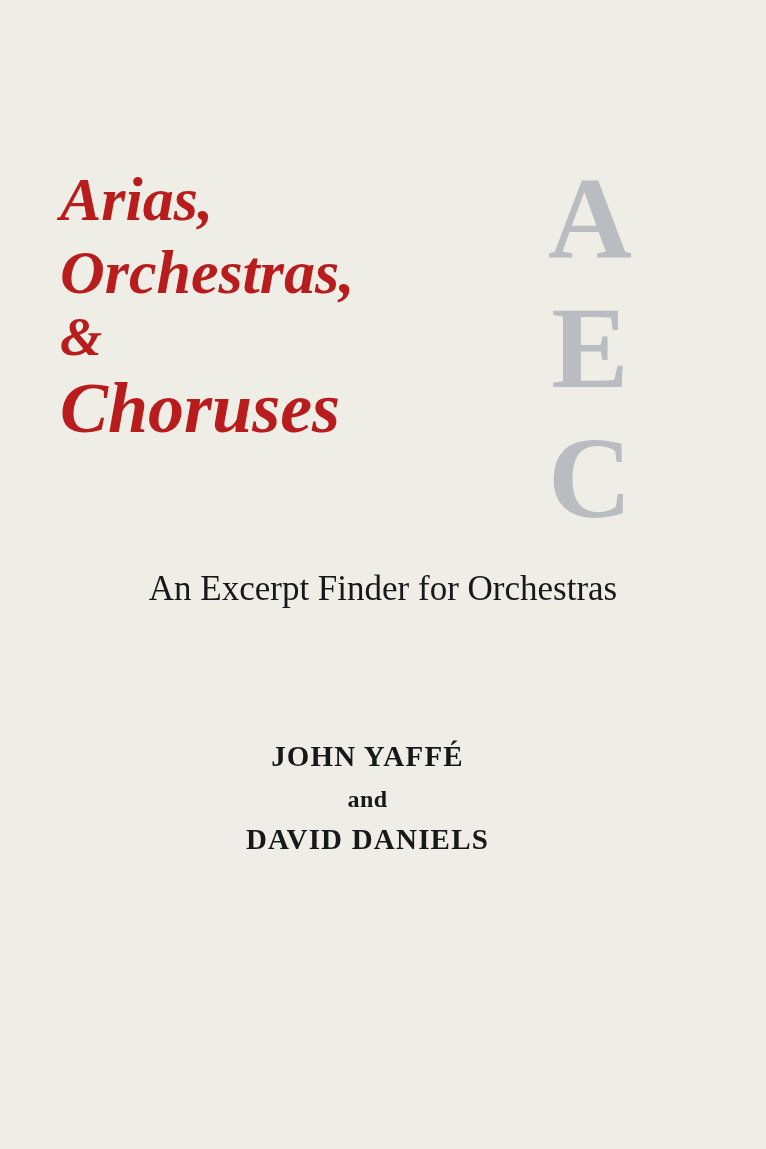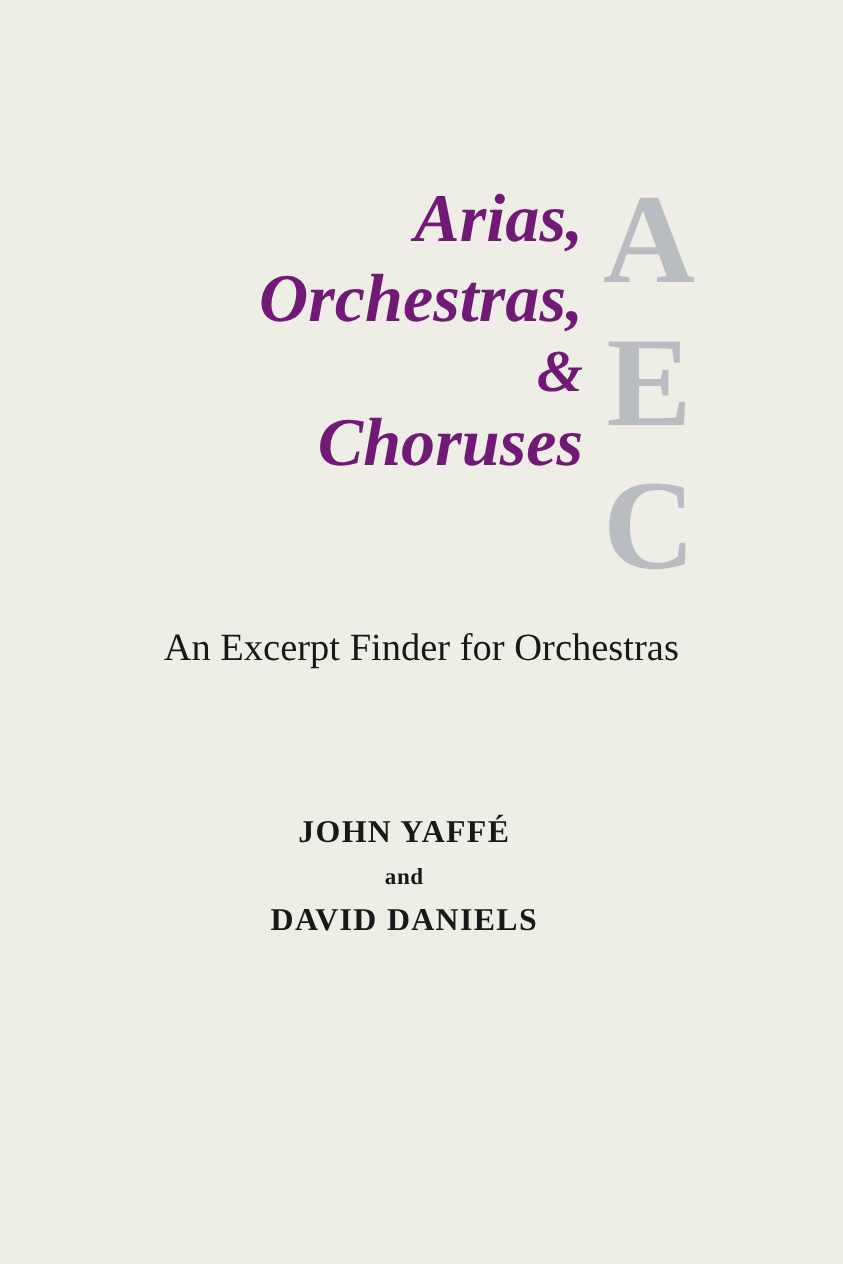--- a/index.html
+++ b/index.html
@@ -37,40 +37,40 @@
     display: block;
     margin-bottom: 14px;
   }
 
   
   .title-block {
     position: absolute;
     left: 60px;
     top: 168px;
     width: 470px;
-    color: #701a75;
+    color: #b91c1c;
     font-family: "Liberation Serif", serif;
     font-style: italic;
     font-weight: 700;
     font-size: 62px;
     line-height: 1.02;
-    text-align: right;
+    text-align: left;
   }
   .title-block .t-line {
     display: block;
     white-space: nowrap;
   }
   .title-block .t-line.l1 { font-size: 62px; letter-spacing: 0px; }
   .title-block .t-line.l2 { font-size: 62px; margin-top: 10px; }
   .title-block .t-line.l3 {
     font-size: 54px;
     margin-top: 6px;
     font-style: italic;
   }
-  .title-block .t-line.l4 { font-size: 62px; margin-top: 6px; }
+  .title-block .t-line.l4 { font-size: 72px; margin-top: 6px; }
 
   
   .subtitle {
     position: absolute;
     left: 0;
     top: 568px;
     width: 766px;
     text-align: center;
     color: #17181a;
     font-family: "Liberation Serif", serif;
@@ -89,21 +89,21 @@
     font-family: "Liberation Serif", serif;
     font-weight: 700;
     font-size: 29px;
     line-height: 1.0;
     letter-spacing: 1.2px;
   }
   .authors .a-line { display: block; }
   .authors .a-sep {
     display: block;
     font-weight: 700;
-    font-size: 21px;
+    font-size: 24px;
     letter-spacing: 0.5px;
     margin: 16px 0 14px;
     text-transform: none;
   }
   .authors .a-line.a2 { margin-top: 0; }
 </style>
 </head>
 <body>
 
 <div class="page">

